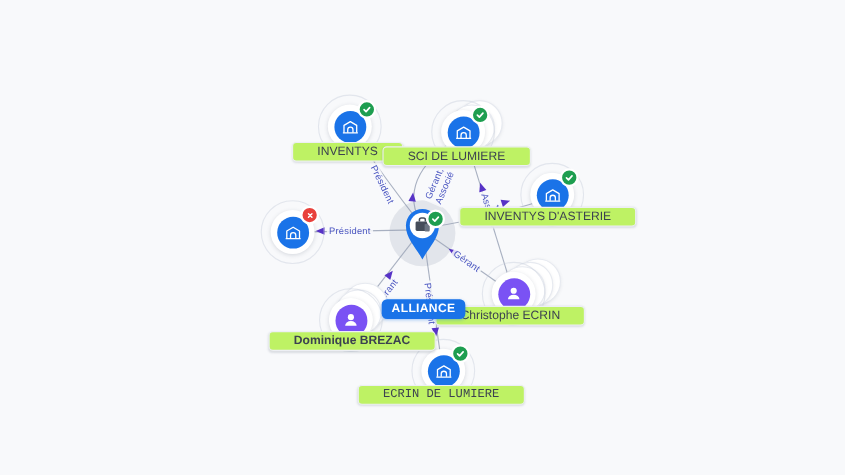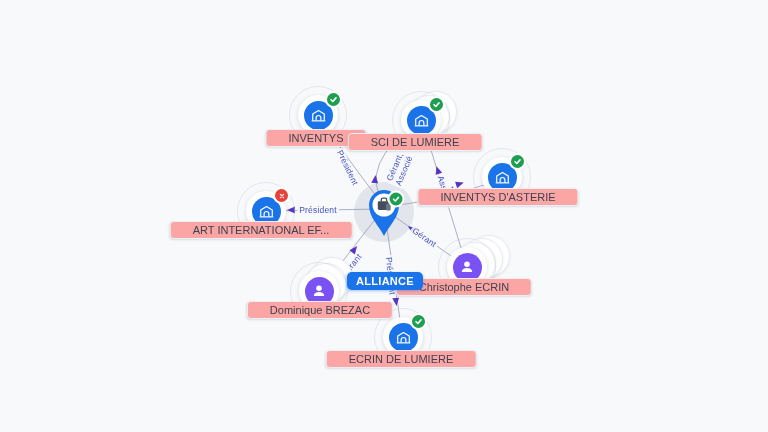--- a/index.html
+++ b/index.html
@@ -41,21 +41,21 @@
   .badge{
     position:absolute;width:13px;height:13px;border-radius:50%;
     border:2px solid #fff;right:-4px;top:-4px;z-index:4;
     display:flex;align-items:center;justify-content:center;
   }
   .badge.ok{background:#1e9e50;}
   .badge.closed{background:#e8413c;}
 
   .pill{
     position:absolute;transform:translate(-50%,-50%);z-index:5;white-space:nowrap;
-    background:#fca5a5;color:#3c4250;font-size:11px;padding:2px 22px;border-radius:4px;
+    background:#bef264;color:#3c4250;font-size:11px;padding:2px 22px;border-radius:4px;
     border:1px solid #edeff4;box-shadow:0 1px 2px rgba(55,65,90,.15);
   }
   .pill.center{
     background:#1a73e8;color:#fff;font-weight:bold;border:none;
     padding:3px 9px;border-radius:5px;font-size:11px;letter-spacing:.3px;
     box-shadow:0 1px 3px rgba(26,115,232,.4);
   }
 
   
   #halo{
@@ -163,21 +163,20 @@
         <path d="M7.2 16 v-3.2 a2.8 2.8 0 0 1 5.6 0 V16" stroke="#fff" stroke-width="1.4" fill="none"></path>
         <path d="M2 16.3 H18" stroke="#fff" stroke-width="1.4"></path>
       </svg>
     </div>
     <span class="badge closed">
       <svg width="8" height="8" viewBox="0 0 10 10">
           <path d="M3 3 L7 7 M7 3 L3 7" stroke="#fff" stroke-width="1.6" stroke-linecap="round"></path>
         </svg>
     </span>
   </div>
-  <div class="pill" style="left:261px;top:230px;">ART INTERNATIONAL EF...</div>
 
   <div class="ghost" style="left:489px;top:256px;"></div>
   <div class="ghost" style="left:482px;top:259px;"></div>
   <div class="ghost" style="left:475px;top:263px;"></div>
   <div class="disc" style="left:467px;top:267px;">
     <div class="inner person">
       <svg width="18" height="18" viewBox="0 0 20 20">
         <circle cx="10" cy="7" r="3.1" fill="#fff"></circle>
         <path d="M4.2 15.6 a5.8 4.6 0 0 1 11.6 0 Z" fill="#fff"></path>
       </svg>
@@ -188,37 +187,37 @@
   <div class="ghost" style="left:332px;top:278px;"></div>
   <div class="ghost" style="left:326px;top:284px;"></div>
   <div class="disc" style="left:319px;top:291px;">
     <div class="inner person">
       <svg width="18" height="18" viewBox="0 0 20 20">
         <circle cx="10" cy="7" r="3.1" fill="#fff"></circle>
         <path d="M4.2 15.6 a5.8 4.6 0 0 1 11.6 0 Z" fill="#fff"></path>
       </svg>
     </div>
   </div>
-  <div class="pill" style="left:320px;top:310px;">Dominique BREZAC</div>
+  <div class="pill" style="left:320px;top:310px;font-weight:bold;">Dominique BREZAC</div>
 
   <div class="disc" style="left:403px;top:337px;">
     <div class="inner company">
       <svg width="17" height="17" viewBox="0 0 20 20">
         <path d="M3.2 16 V8.2 L10 4.2 L16.8 8.2 V16" stroke="#fff" stroke-width="1.4" fill="none" stroke-linejoin="round"></path>
         <path d="M7.2 16 v-3.2 a2.8 2.8 0 0 1 5.6 0 V16" stroke="#fff" stroke-width="1.4" fill="none"></path>
         <path d="M2 16.3 H18" stroke="#fff" stroke-width="1.4"></path>
       </svg>
     </div>
     <span class="badge ok">
       <svg width="9" height="9" viewBox="0 0 10 10">
           <path d="M2.2 5.2 L4.2 7.2 L7.8 3.2" stroke="#fff" stroke-width="1.7" fill="none" stroke-linecap="round" stroke-linejoin="round"></path>
         </svg>
     </span>
   </div>
-  <div class="pill" style="left:401px;top:359px;">ECRIN DE LUMIERE</div>
+  <div class="pill" style="left:401px;top:359px;font-family:Liberation Mono, monospace;">ECRIN DE LUMIERE</div>
 
   <svg id="pin" style="left:361px;top:184px;" width="46" height="54" viewBox="0 0 46 54">
     <path d="M23 52 C17.5 41 8 33.5 8 21 A15 15 0 1 1 38 21 C38 33.5 28.5 41 23 52 Z" fill="#1a73e8"></path>
     <circle cx="23" cy="21" r="11.5" fill="#ffffff"></circle>
     <g>
       <path d="M20.3 17.3 v-1.5 a1.7 1.7 0 0 1 1.7-1.7 h2 a1.7 1.7 0 0 1 1.7 1.7 v1.5" stroke="#454d5a" stroke-width="1.4" fill="none"></path>
       <rect x="16.8" y="17.3" width="12.4" height="8.6" rx="1.3" fill="#454d5a"></rect>
       <rect x="25" y="19.6" width="4.6" height="6.8" rx="0.8" fill="#6b7482"></rect>
     </g>
   </svg>

